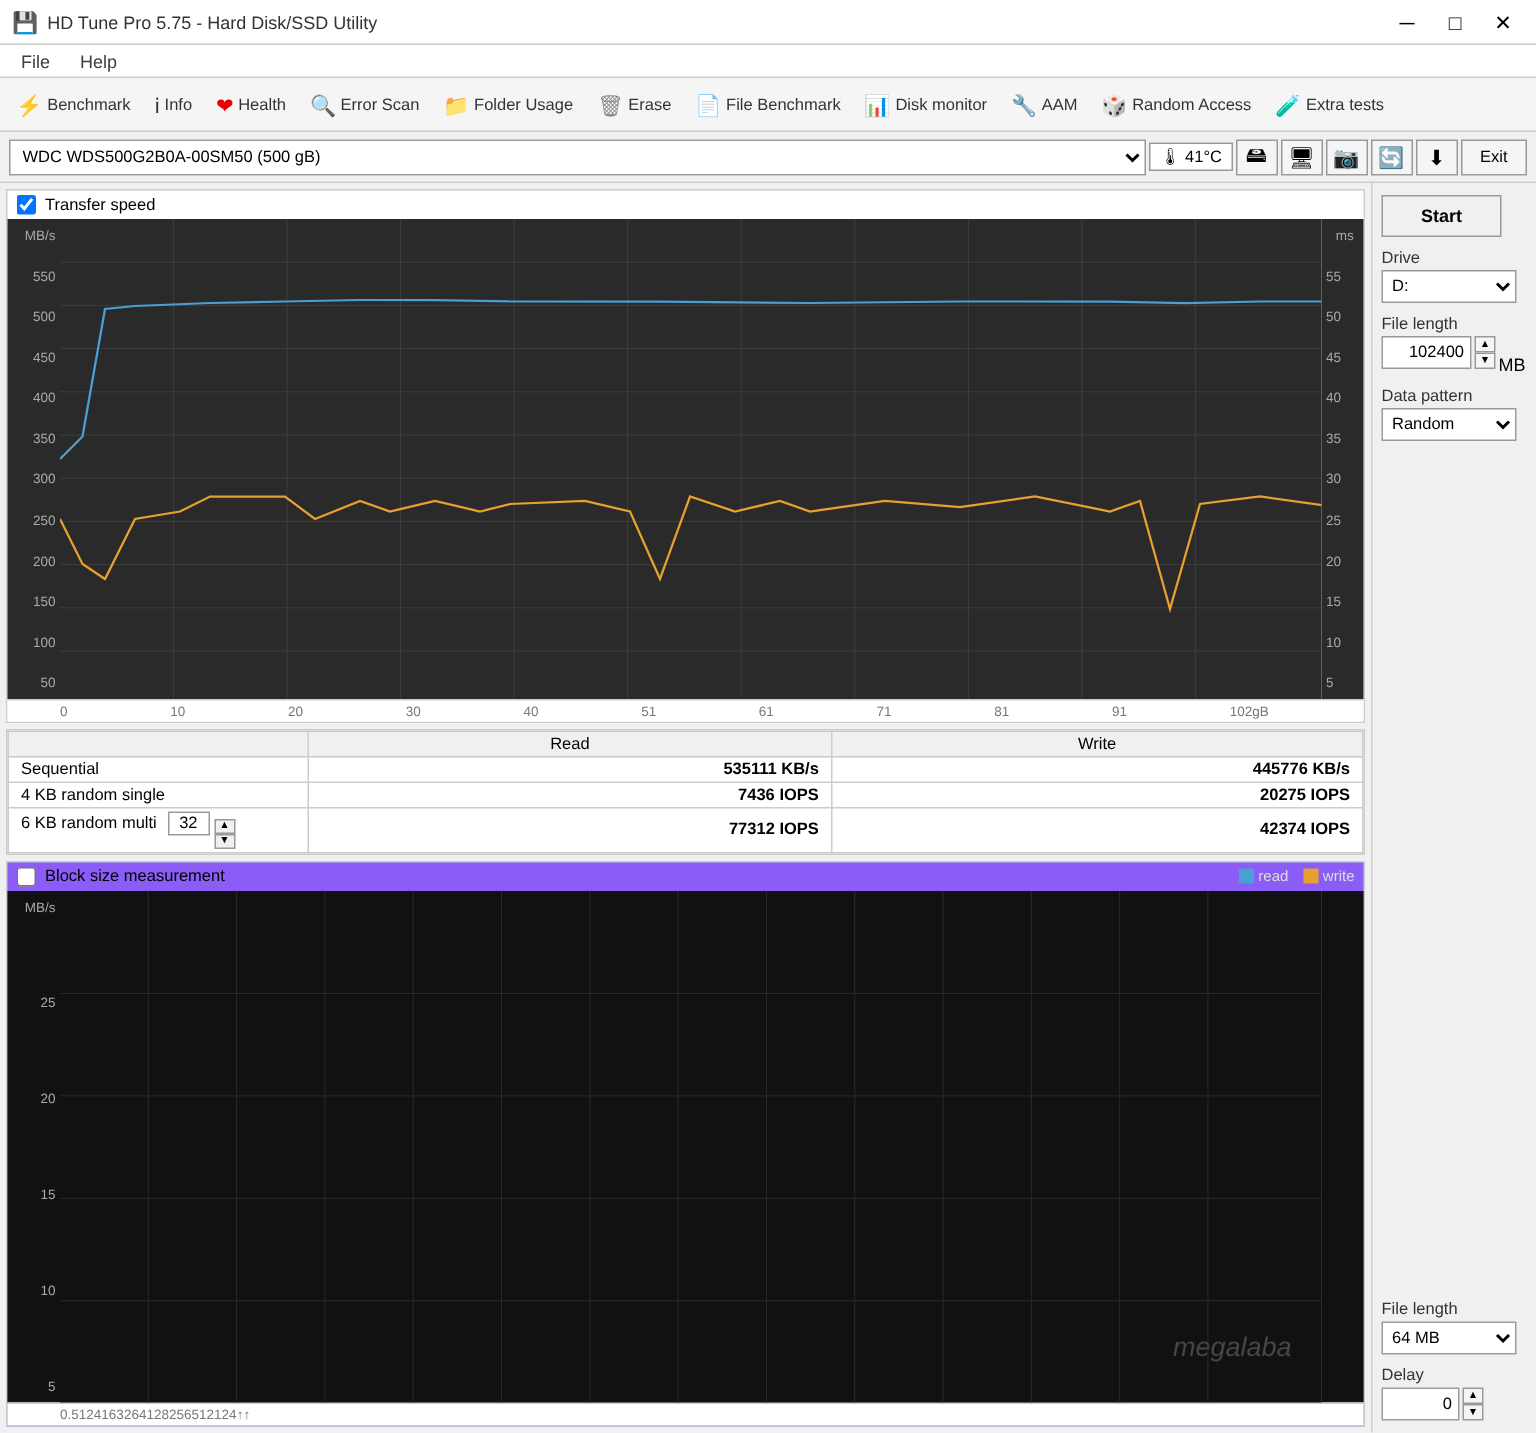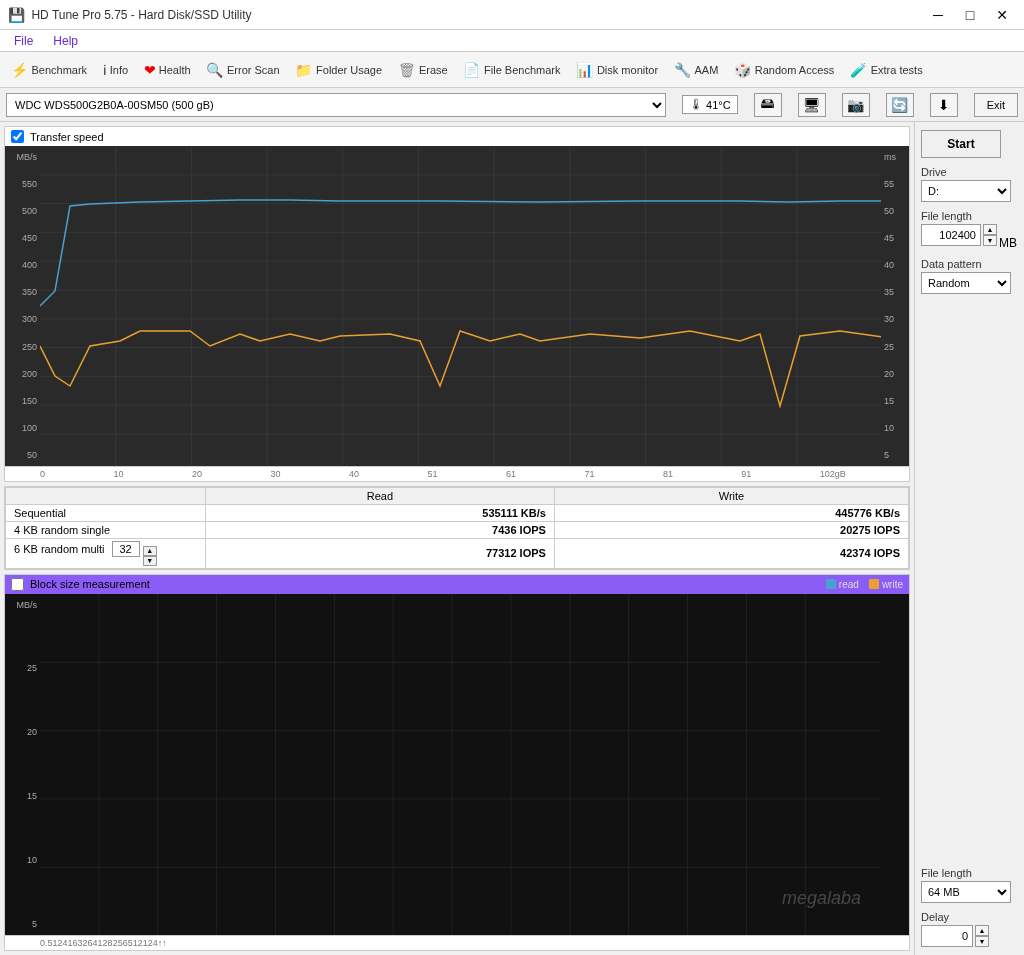--- a/index.html
+++ b/index.html
@@ -30,21 +30,21 @@
       height: 22px;
       display: flex;
       align-items: center;
       padding: 0 4px;
       border-bottom: 1px solid #ccc;
     }
     .menu-item {
       padding: 2px 10px;
       cursor: pointer;
       font-size: 12px;
-      color: #6d28d9;
+      color: #404040;
     }
 
     
     .toolbar {
       background: #f5f5f5;
       height: 36px;
       display: flex;
       align-items: center;
       padding: 0 4px;
       border-bottom: 1px solid #ccc;
@@ -58,21 +58,21 @@
     .toolbar-btn .btn-icon { font-size: 14px; }
 
     
     .device-bar {
       background: #f0f0f0;
       height: 34px;
       display: flex;
       align-items: center;
       padding: 0 6px;
       border-bottom: 1px solid #ccc;
-      gap: 16px;
+      gap: 2px;
     }
     .device-select {
       flex: 1; height: 24px; border: 1px solid #999; background: white;
       font-size: 11px; padding: 0 4px;
     }
     .temp-badge {
       background: white; border: 1px solid #999; padding: 2px 6px;
       font-size: 11px; display: flex; align-items: center; gap: 3px;
     }
     .device-action-btn {
@@ -334,21 +334,21 @@
             <line x1="0" y1="72%" x2="100%" y2="72%" stroke="#444" stroke-width="0.5"></line>
             <line x1="0" y1="81%" x2="100%" y2="81%" stroke="#444" stroke-width="0.5"></line>
             <line x1="0" y1="90%" x2="100%" y2="90%" stroke="#444" stroke-width="0.5"></line>
 
             <polyline points="0,160 15,145 30,60 50,58 100,56 150,55 200,54 250,54 300,55 400,55 500,56 600,55 700,55 750,56 800,55 850,55 870,57 900,55 950,56 1000,55 1050,56" fill="none" stroke="#4a9fd4" stroke-width="1.5" style="vector-effect:non-scaling-stroke"></polyline>
 
             <polyline points="0,200 15,230 30,240 50,200 80,195 100,185 150,185 170,200 200,188 220,195 250,188 280,195 300,190 350,188 380,195 400,240 420,185 450,195 480,188 500,195 550,188 600,192 650,185 700,195 720,188 740,260 760,190 800,185 850,192 900,188 950,195 1000,188 1050,192" fill="none" stroke="#e8a030" stroke-width="1.5" style="vector-effect:non-scaling-stroke"></polyline>
           </svg>
         </div>
         <div style="width:28px; background:#2a2a2a; font-size:9px; color:#aaa; display:flex; flex-direction:column; justify-content:space-between; padding:6px 0 6px 3px; text-align:left;">
-          <span style="font-size:9px;">ms</span>
+          <span style="font-size:9px;text-align:center;">ms</span>
           <span>55</span>
           <span>50</span>
           <span>45</span>
           <span>40</span>
           <span>35</span>
           <span>30</span>
           <span>25</span>
           <span>20</span>
           <span>15</span>
           <span>10</span>

